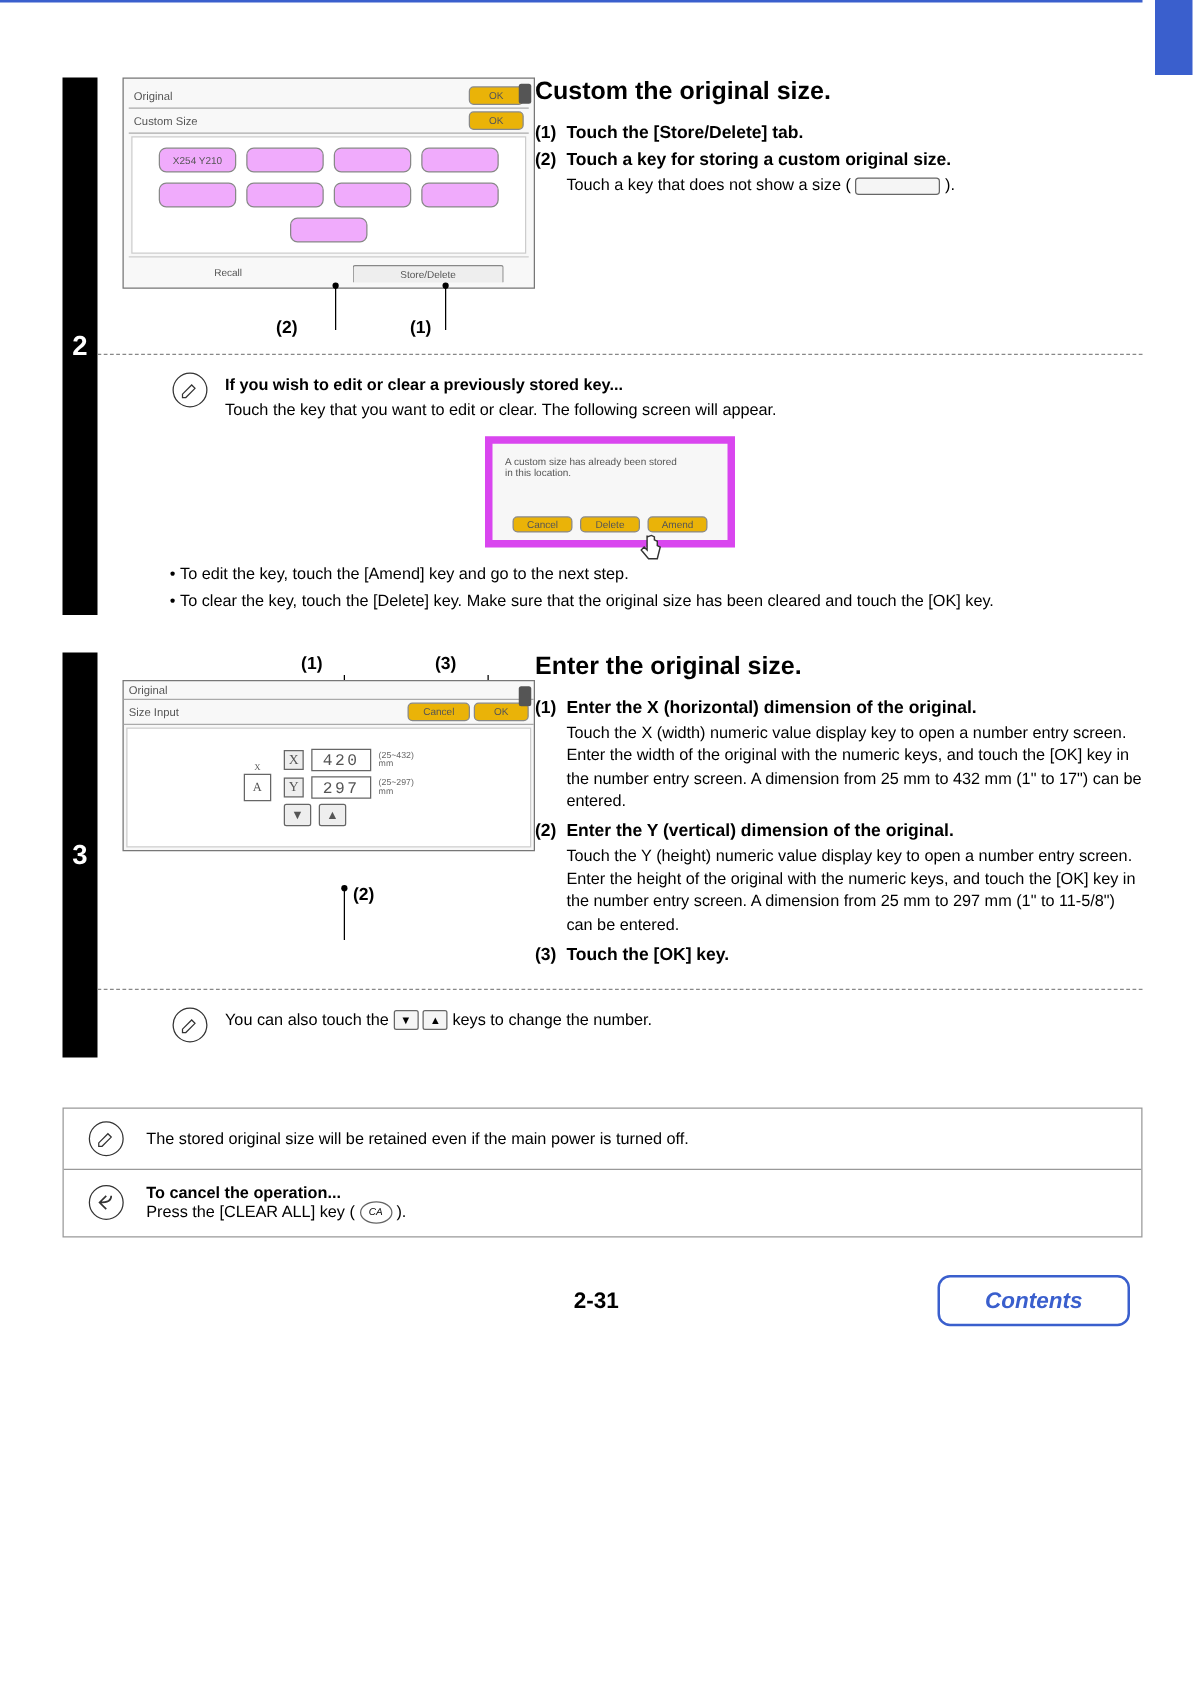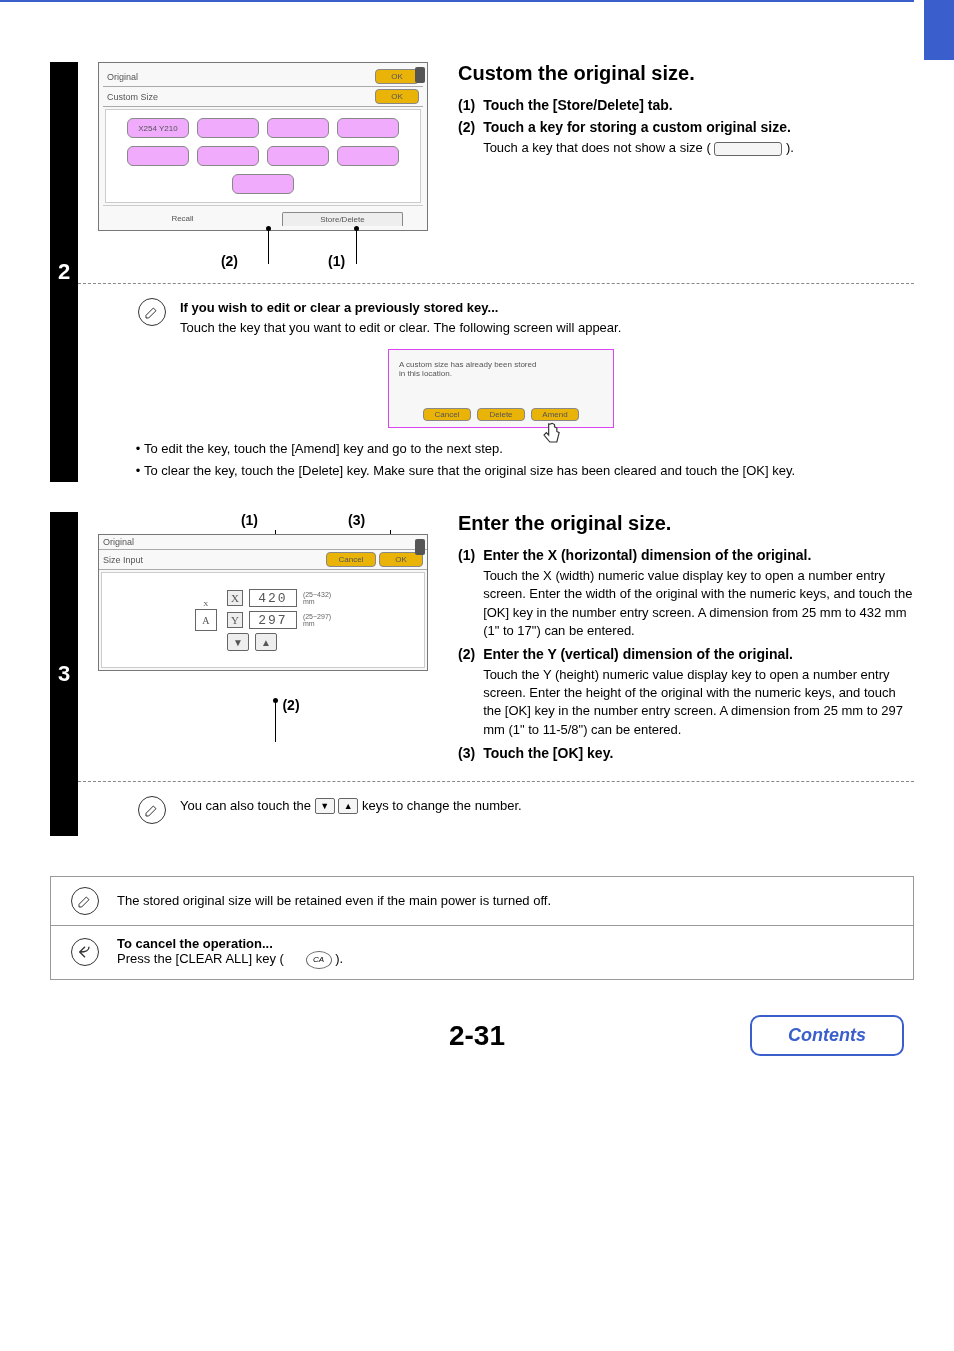--- a/index.html
+++ b/index.html
@@ -10,21 +10,21 @@
   .header-title { font-weight: bold; font-style: italic; font-size: 17px; letter-spacing: 1px; }
   .blue-rule { height: 2px; background: #3a5fcd; margin: 0 40px 0 0; }
   
   .content { padding: 0 40px 0 50px; }
   
   .step-row { display: flex; margin-top: 60px; }
   .step-num-bar { width: 28px; background: #000; color: #fff; display: flex; align-items: center; justify-content: center; font-size: 22px; font-weight: bold; flex-shrink: 0; }
   .step-body { flex: 1; padding-left: 20px; }
   
   
-  .step2-top { display: flex; gap: 30px; }
+  .step2-top { display: flex; }
   .diagram-col { width: 330px; flex-shrink: 0; }
   .text-col { flex: 1; }
   
   .panel { border: 1px solid #777; background: #f8f8f8; padding: 4px; font-size: 9px; color: #555; position: relative; }
   .panel-row { display: flex; justify-content: space-between; align-items: center; padding: 2px 4px; }
   .panel-row.bordered { border-bottom: 1px solid #aaa; }
   .mini-btn { border: 1px solid #888; border-radius: 4px; padding: 2px 12px; font-size: 8px; background: #eab308; min-width: 44px; text-align: center; display: inline-block; }
   .key-grid { display: flex; flex-wrap: wrap; gap: 8px; padding: 8px 10px; justify-content: center; background: #fff; border: 1px solid #ccc; margin: 2px; }
   .key-slot { width: 62px; height: 20px; border: 1px solid #888; border-radius: 6px; background: #f0abfc; font-size: 8px; display: flex; align-items: center; justify-content: center; }
   .tab-bar { display: flex; gap: 40px; padding: 6px 20px 0 20px; border-top: 1px solid #ccc; }
@@ -42,21 +42,21 @@
   .sub-text { font-weight: normal; font-size: 13px; margin-top: 4px; line-height: 1.4; }
   .blank-key { display: inline-block; width: 68px; height: 14px; border: 1px solid #666; border-radius: 3px; vertical-align: middle; background: #f5f5f5; }
   
   .dashed { border: none; border-top: 1px dashed #888; margin: 14px 0 14px 0; }
   
   .note-row { display: flex; gap: 14px; margin: 12px 0 12px 40px; }
   .note-icon { width: 28px; height: 28px; border: 1.5px solid #333; border-radius: 50%; display: flex; align-items: center; justify-content: center; flex-shrink: 0; font-size: 14px; }
   .note-body { flex: 1; font-size: 13px; line-height: 1.5; }
   .note-body .bold { font-weight: bold; }
   
-  .dialog { border: 1px solid #d946ef; background: #f7f7f7; width: 226px; margin: 10px auto 10px 290px; padding: 10px 10px 6px 10px; font-size: 8px; color: #555; position: relative; }
+  .dialog { border: 6px solid #d946ef; background: #f7f7f7; width: 200px; margin: 10px auto 10px 290px; padding: 10px 10px 6px 10px; font-size: 8px; color: #555; position: relative; }
   .dialog-btns { display: flex; justify-content: center; gap: 6px; margin-top: 30px; }
   .dialog-btns .mini-btn { min-width: 48px; font-size: 8px; padding: 1px 4px; }
   .cursor-icon { position: absolute; bottom: -24px; right: 48px; }
   
   .bullets { margin: 8px 0 0 46px; font-size: 13px; line-height: 1.7; }
   .bullets li::marker { content: "• "; }
   
   
   .size-panel { border: 1px solid #777; background: #f8f8f8; font-size: 9px; color: #555; position: relative; }
   .size-inner { background: #fff; border: 1px solid #ccc; margin: 2px; padding: 16px 10px; display: flex; flex-direction: column; align-items: center; gap: 4px; }
@@ -70,24 +70,24 @@
   .orig-icon .small-x { position: absolute; top: -10px; font-size: 7px; }
   .orig-icon .small-y { position: absolute; right: -6px; font-size: 7px; }
   
   .callout3-row { display: flex; justify-content: center; align-items: flex-end; position: relative; font-weight: bold; font-size: 14px; }
   
   .tri-btn { display: inline-flex; width: 20px; height: 16px; border: 1px solid #666; border-radius: 2px; align-items: center; justify-content: center; font-size: 9px; vertical-align: middle; background: #f5f5f5; }
   
   .boxed-notes { border: 1px solid #999; margin: 40px 40px 0 50px; }
   .box-note-row { display: flex; align-items: center; gap: 18px; padding: 10px 20px; font-size: 13px; }
   .box-note-row + .box-note-row { border-top: 1px solid #999; }
-  .ca-key { display: inline-flex; width: 26px; height: 18px; border: 1px solid #666; border-radius: 50%; align-items: center; justify-content: center; font-size: 8px; font-style: italic; vertical-align: middle; margin-left: 18px; }
+  .ca-key { display: inline-flex; width: 26px; height: 18px; border: 1px solid #666; border-radius: 50%; align-items: center; justify-content: center; font-size: 8px; font-style: italic; vertical-align: middle; }
   
   .footer { display: flex; justify-content: center; align-items: center; margin-top: 40px; position: relative; padding: 0 50px; }
-  .page-num { font-size: 28px; font-weight: bold; }
+  .page-num { font-size: 18px; font-weight: bold; }
   .contents-btn { position: absolute; right: 50px; border: 2px solid #3a5fcd; border-radius: 10px; padding: 8px 36px; color: #3a5fcd; font-weight: bold; font-size: 18px; font-style: italic; }
 
   
   .leader-wrap { position: relative; }
   .leader { position: absolute; width: 1px; background: #000; }
   .dot { width: 5px; height: 5px; background: #000; border-radius: 50%; position: absolute; }
 </style>
 </head>
 <body>
 

